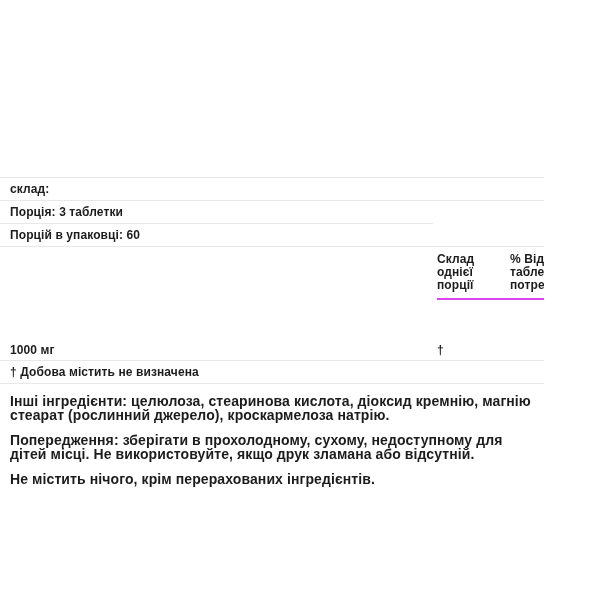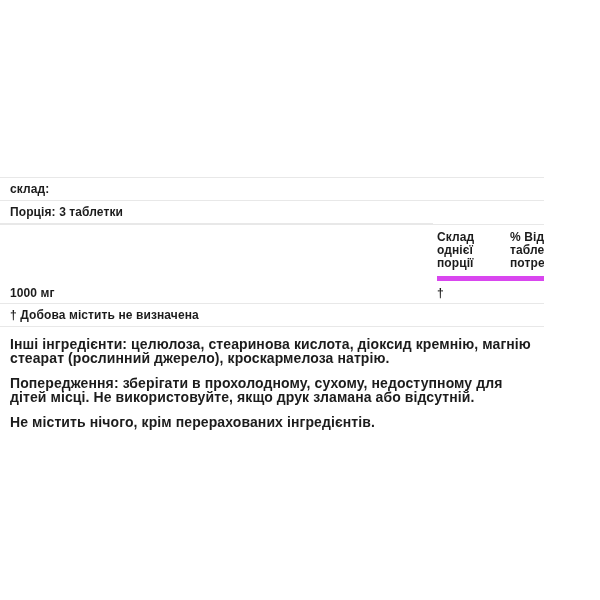--- a/index.html
+++ b/index.html
@@ -34,28 +34,29 @@
   .facts-table {
     display: grid;
     grid-template-columns: 427px 73px 1fr;
     padding-left: 10px;
     font-size: 12px;
     line-height: 13px;
     letter-spacing: 0.1px;
   }
   .header-cell {
     padding: 6px 4px 6px 0;
-    border-bottom: 5px solid #d946ef;
+    border-bottom: 2px solid #d946ef;
   }
   .header-spacer { border-bottom: none; }
   .name-cell {
     padding: 4px 8px 3px 0;
   }
   .value-cell {
     padding: 6px 4px 3px 0;
+    margin-top: 38px;
   }
   .para {
     margin: 11px 0 0 0;
     padding: 0 10px;
     font-size: 14px;
     line-height: 14px;
     letter-spacing: 0.1px;
   }
   .para.first { margin-top: 10px; }
 </style>
@@ -69,20 +70,21 @@
   <div class="divider"></div>
 
   <div class="row">склад:</div>
 
   <div class="divider"></div>
 
   <div class="row">Порція: 3 таблетки</div>
 
   <div class="divider partial"></div>
 
+  <div class="row">Порцій в упаковці: 60</div>
 
   <div class="divider"></div>
 
   <div class="facts-table">
     <div class="header-cell header-spacer"></div>
     <div class="header-cell">Склад однієї порції</div>
     <div class="header-cell">% Від таблетки потреби</div>
 
     <div class="value-cell">1000 мг</div>
     <div class="value-cell">†</div>

